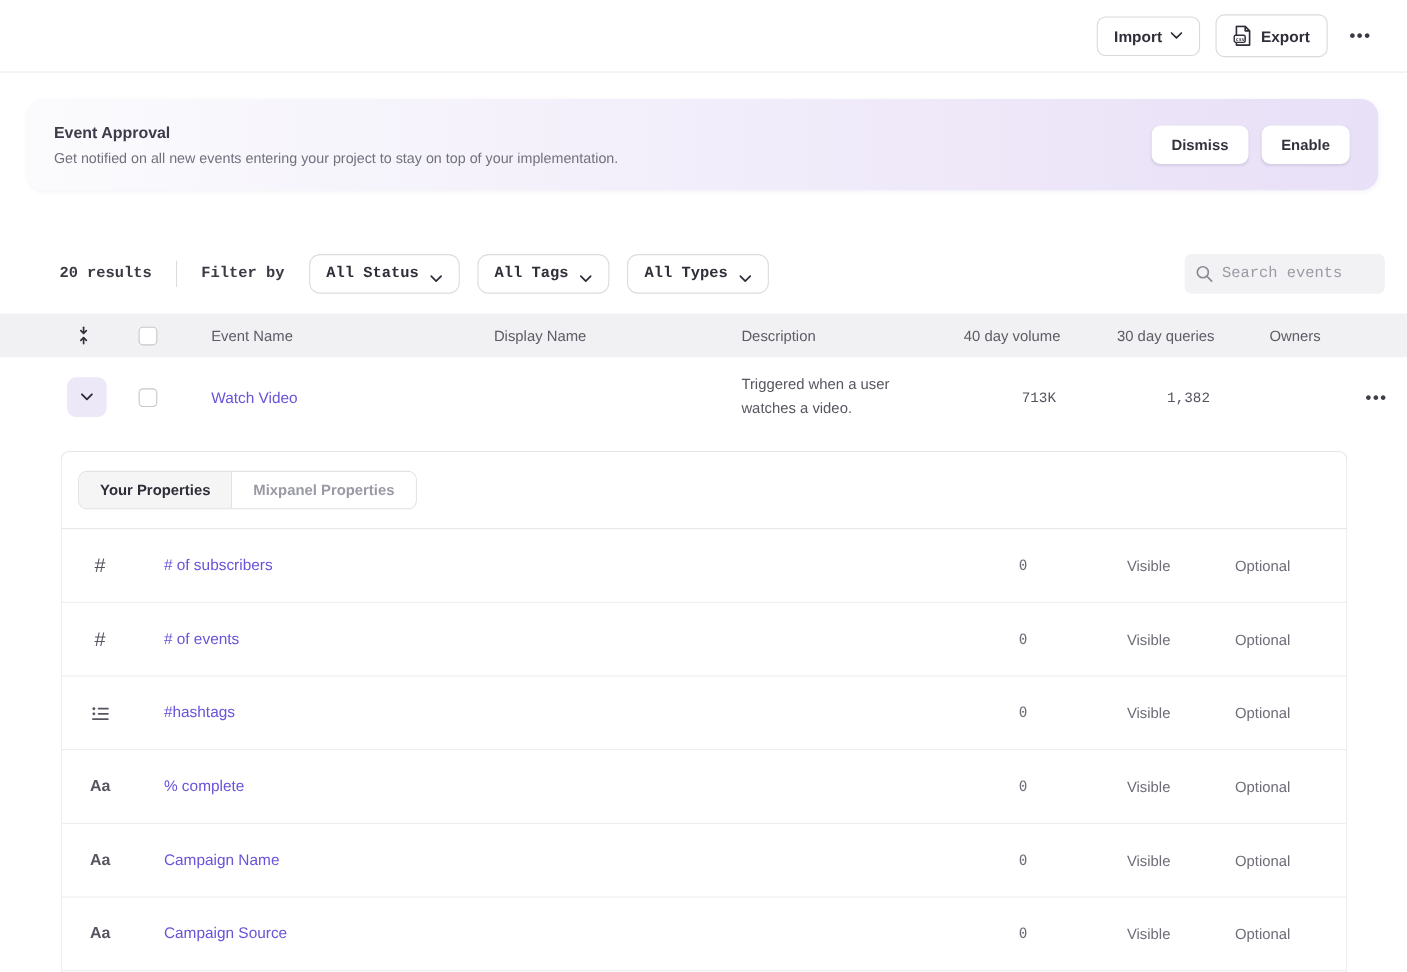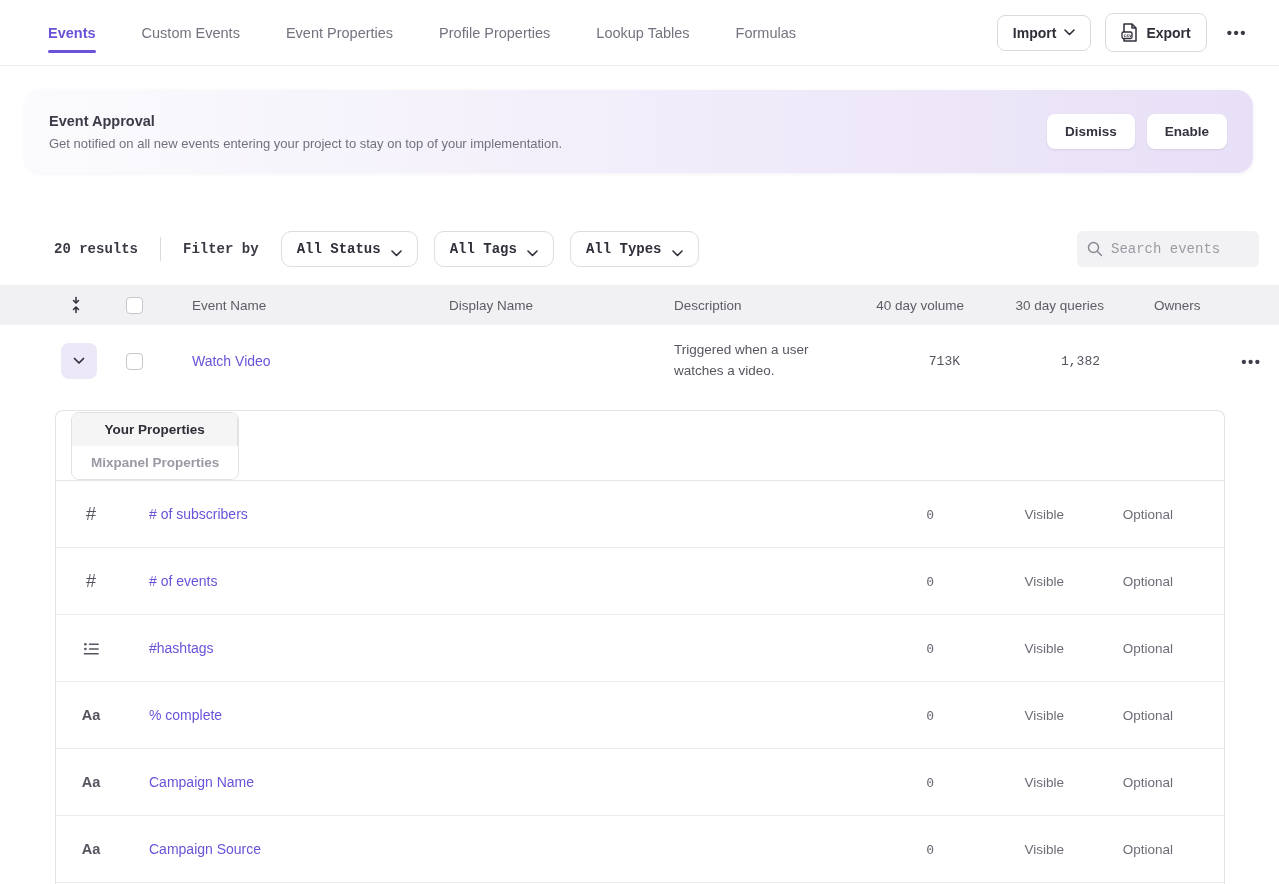--- a/index.html
+++ b/index.html
@@ -73,21 +73,21 @@
     padding-right:4px; }
   .row-ellipsis { color:#3f3f4a; font-size:15px; font-weight:700; letter-spacing:1.5px;
     background:none; border:none; cursor:pointer; }
 
   
   .panel { margin:13px 54px 0 55px; border:1px solid #e3e3e7; border-bottom:none;
     border-radius:8px 8px 0 0; height:475px; overflow:hidden; background:#fff; }
   .panel-header { height:70px; border-bottom:1px solid #e7e7ea; display:flex;
     align-items:center; padding-left:15px; }
   .seg-control { display:inline-flex; border:1px solid #e1e1e6; border-radius:8px;
-    overflow:hidden;flex-direction:column; }
+    overflow:hidden; }
   .seg { padding:9px 19px; font-size:13.5px; cursor:pointer; background:#fff;
     color:#9a9aa6; font-weight:600; border:none; font-family:inherit; }
   .seg.active { background:#f5f5f6; color:#2e2e38; font-weight:700;
     border-right:1px solid #e1e1e6; }
 
   .prop-row { display:grid; grid-template-columns:70px 1fr 110px 130px 160px;
     align-items:center; height:67px; border-bottom:1px solid #ededf0; }
   .prop-icon { display:flex; justify-content:center; align-items:center; color:#55555f; }
   .glyph-hash { font-size:18px; color:#55555f; }
   .glyph-text { font-size:14.5px; font-weight:600; color:#55555f; }
@@ -96,28 +96,20 @@
     font-size:13px; color:#6d6d78; }
   .prop-meta { text-align:right; font-size:13.5px; color:#6d6d78; }
   .prop-req { padding-right:51px; }
 
   svg { display:block; }
 </style>
 </head>
 <body>
 
 <header class="topbar">
-  <nav class="nav-tabs">
-    <div class="nav-tab active">Events</div>
-    <div class="nav-tab">Custom Events</div>
-    <div class="nav-tab">Event Properties</div>
-    <div class="nav-tab">Profile Properties</div>
-    <div class="nav-tab">Lookup Tables</div>
-    <div class="nav-tab">Formulas</div>
-  </nav>
   <div class="topbar-right">
     <button class="btn">
       <span>Import</span>
       <span>
         <svg width="11" height="7" viewBox="0 0 11 7">
             <polyline points="1,1 5.5,5.5 10,1" fill="none" stroke="#2f2f3a" stroke-width="1.6" stroke-linecap="round" stroke-linejoin="round"></polyline>
           </svg>
       </span>
     </button>
     <button class="btn">

